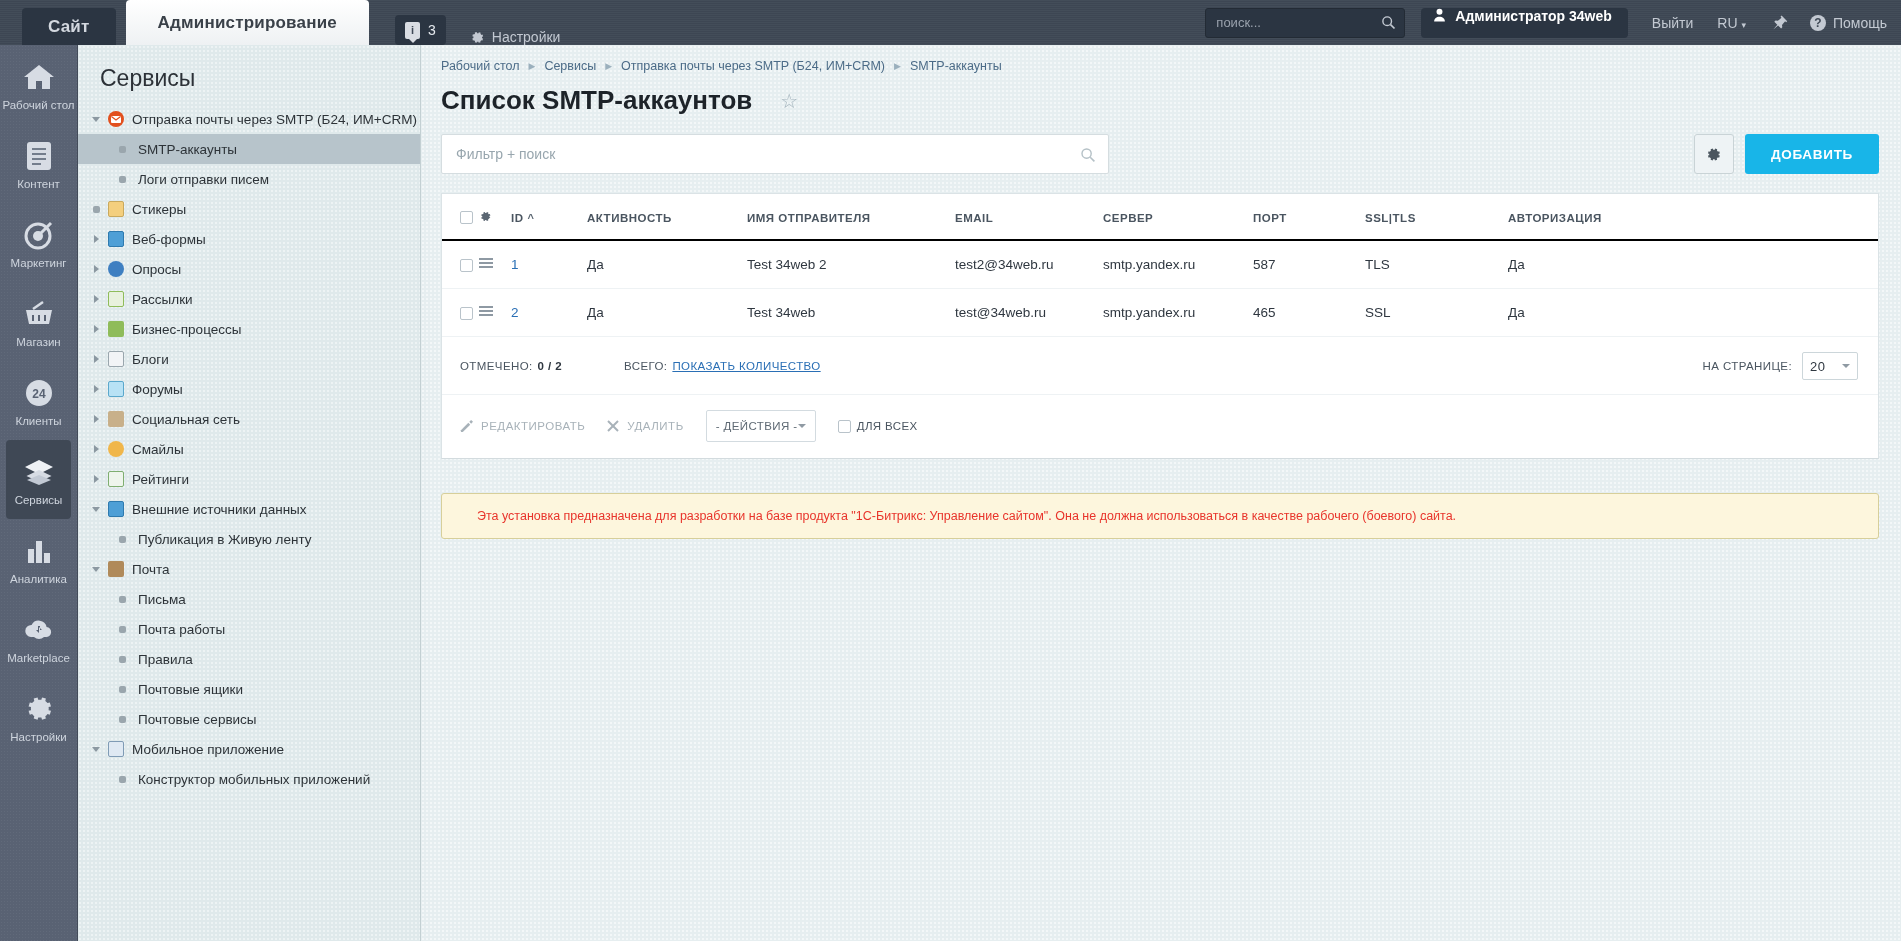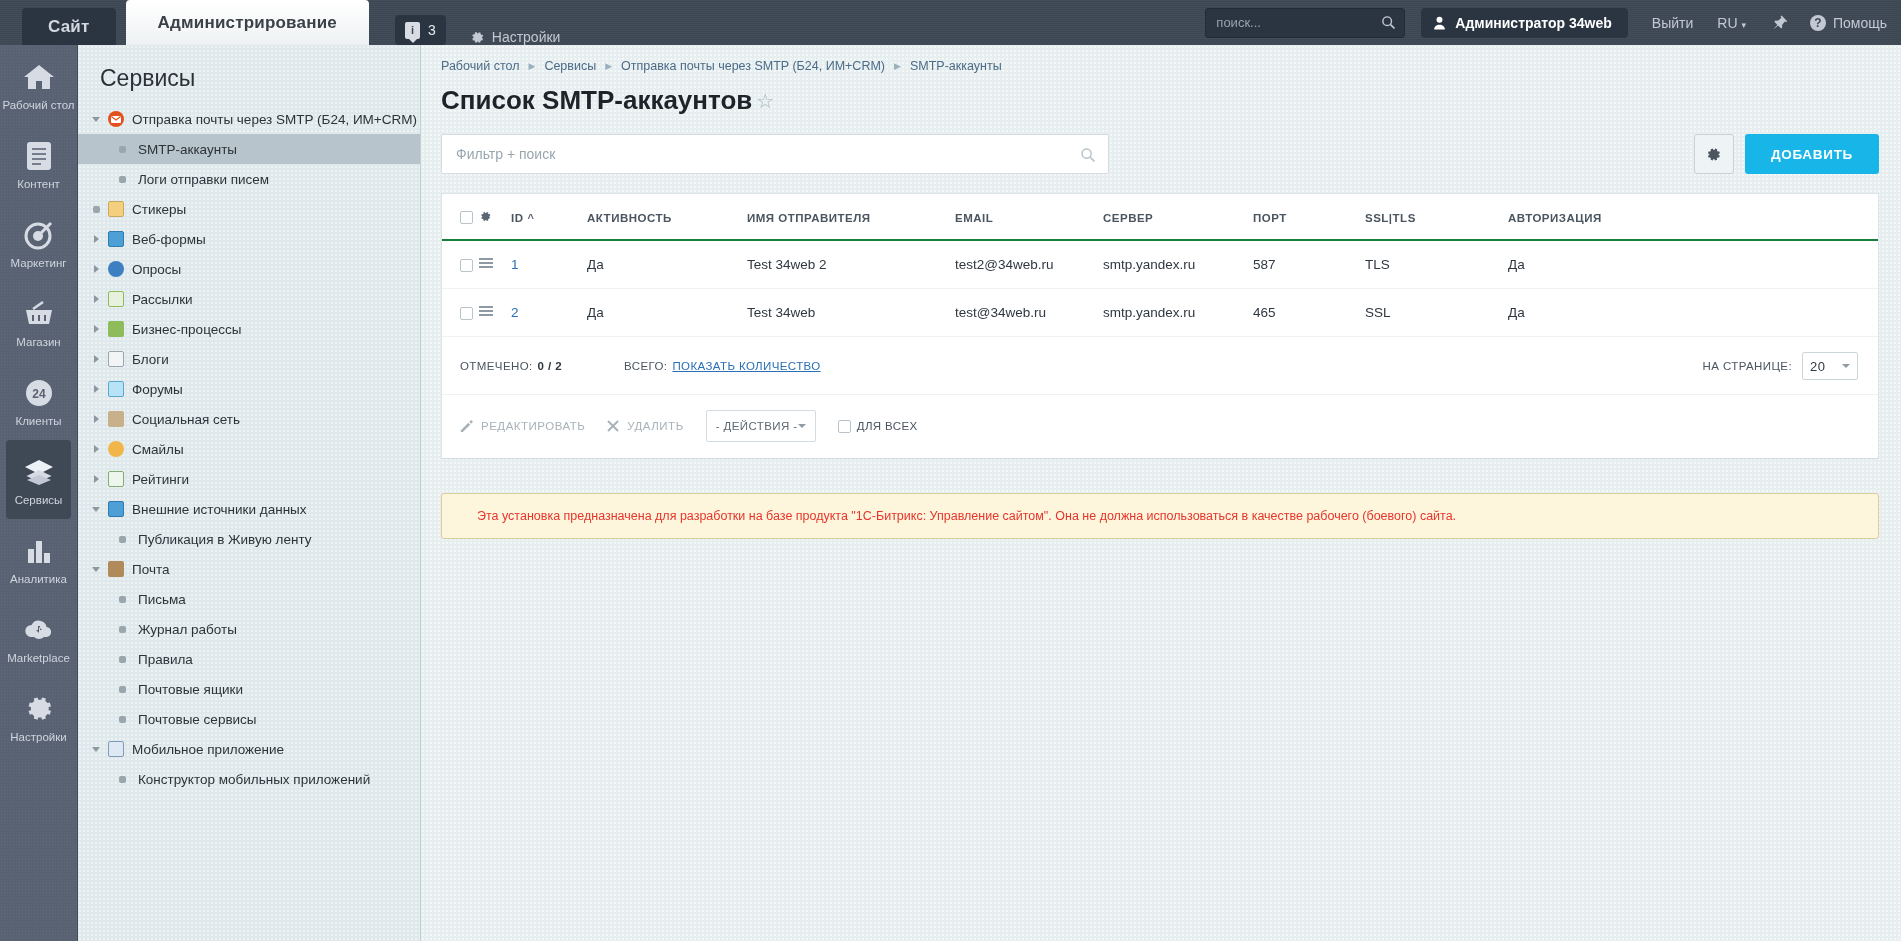--- a/index.html
+++ b/index.html
@@ -65,21 +65,21 @@
     color: #c9cfd8; font-size: 13px; padding: 0 30px 0 10px;
     font-family: inherit; outline: none;
   }
   .search-input::placeholder { color: #9aa2ad; }
   .search-ico {
     position: absolute; right: 9px; top: 7px; width: 15px; height: 15px;
     pointer-events: none;
   }
   .user-chip {
     height: 30px; padding: 0 16px 0 12px; background: #2b3542;
-    border-radius: 4px; display: flex; align-items: center; gap: 9px;
+    border-radius: 4px; display: flex; gap: 9px;
     color: #ffffff; font-size: 14px; font-weight: bold; cursor: pointer;
   }
   .top-link { color: #c3c9d2; font-size: 14px; margin-left: 24px; cursor: pointer; }
   .pin-ico { margin-left: 24px; cursor: pointer; width: 18px; height: 18px; }
   .help-link { display: flex; align-items: center; gap: 7px; margin-left: 22px; color: #c3c9d2; font-size: 14px; cursor: pointer; }
   .qmark {
     width: 16px; height: 16px; border-radius: 50%; background: #c3c9d2;
     color: #3f4956; font-size: 12px; font-weight: bold;
     display: flex; align-items: center; justify-content: center;
   }
@@ -127,21 +127,21 @@
   .main {
     position: absolute; top: 45px; left: 421px; right: 0; bottom: 0;
     background: #e6eef0;
     background-image: radial-gradient(rgba(255,255,255,0.5) 1px, transparent 1px);
     background-size: 4px 4px;
     overflow: hidden;
   }
   .crumbs { display: flex; align-items: center; gap: 9px; padding: 14px 0 0 20px; font-size: 12.5px; }
   .crumbs a { color: #4b6b87; text-decoration: none; cursor: pointer; }
   .crumb-sep { color: #9bb0bd; font-size: 9px; }
-  .page-title-row { display: flex; align-items: center; gap: 4px; padding: 12px 0 0 20px; text-align: center; }
+  .page-title-row { display: flex; align-items: center; gap: 28px; padding: 12px 0 0 20px; text-align: center; }
   .page-title { font-size: 26px; font-weight: bold; color: #1d2329; }
   .star { font-size: 20px; color: #a7b6bf; cursor: pointer; }
 
   .filter-row { display: flex; align-items: center; padding: 18px 22px 0 20px; gap: 0; }
   .filter-box {
     position: relative; width: 668px; height: 40px; background: #fff;
     border: 1px solid #d5dde0; border-radius: 2px;
   }
   .filter-box input {
     width: 100%; height: 100%; border: 0; outline: none; background: transparent;
@@ -160,21 +160,21 @@
     letter-spacing: .7px; cursor: pointer; font-family: inherit;
   }
 
   .grid-card {
     margin: 19px 22px 0 20px; background: #fff;
     border: 1px solid #dbe3e6; border-bottom: 1px solid #d3dbde;
   }
   table.grid { width: 100%; border-collapse: collapse; }
   table.grid th {
     text-align: left; font-size: 11.5px; font-weight: bold; letter-spacing: .5px;
-    color: #4a5560; padding: 16px 6px 14px 0; border-bottom: 2px solid #15803d;
+    color: #4a5560; padding: 16px 6px 14px 0; border-bottom: 2px solid #000000;
     white-space: nowrap;
   }
   table.grid td {
     font-size: 13.5px; color: #2f3740; padding: 16px 6px 16px 0;
     border-bottom: 1px solid #eef2f4; white-space: nowrap;
   }
   .c-check { width: 36px; padding-left: 18px !important; }
   .c-gear { width: 32px; }
   .c-id { width: 76px; }
   .c-act { width: 160px; }
@@ -506,21 +506,21 @@
     <span class="nico" style="background:#b08a5a;"></span>
     <span>Почта</span>
   </div>
 
   <div class="tnode">
     <span class="leafdot"></span>
     <span>Письма</span>
   </div>
   <div class="tnode">
     <span class="leafdot"></span>
-    <span>Журнал работы</span>
+    <span>Почта работы</span>
   </div>
   <div class="tnode">
     <span class="leafdot"></span>
     <span>Правила</span>
   </div>
   <div class="tnode">
     <span class="leafdot"></span>
     <span>Почтовые ящики</span>
   </div>
   <div class="tnode">

